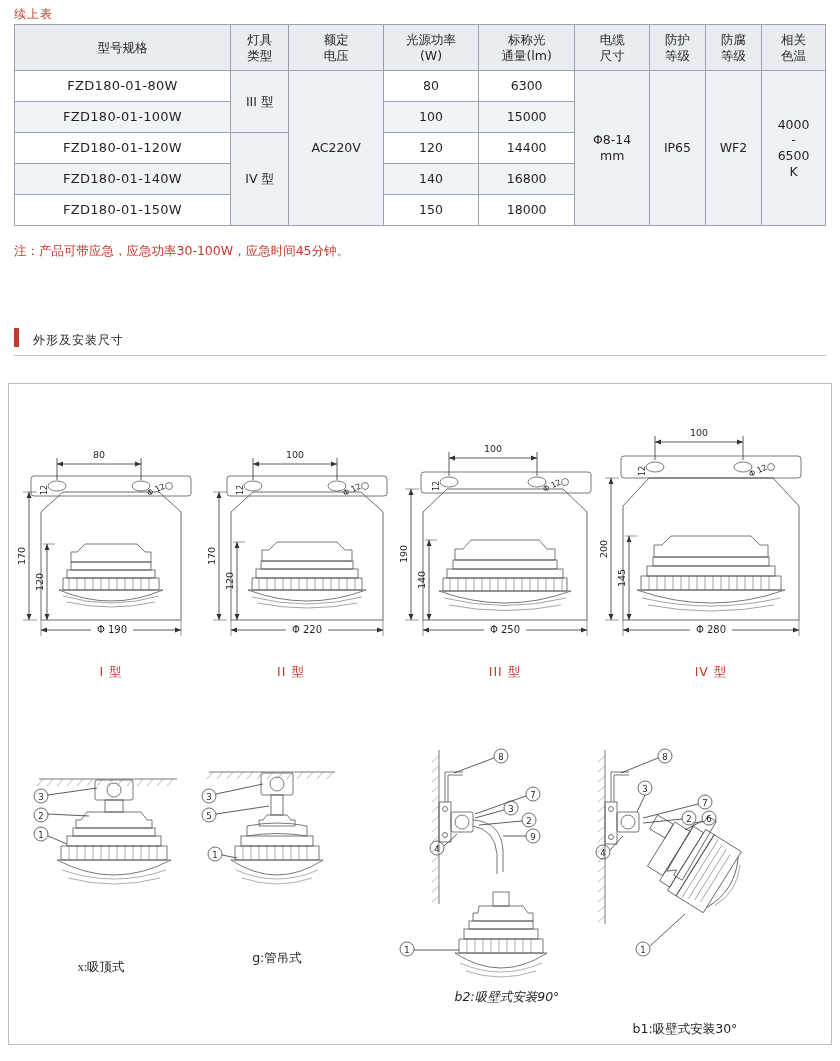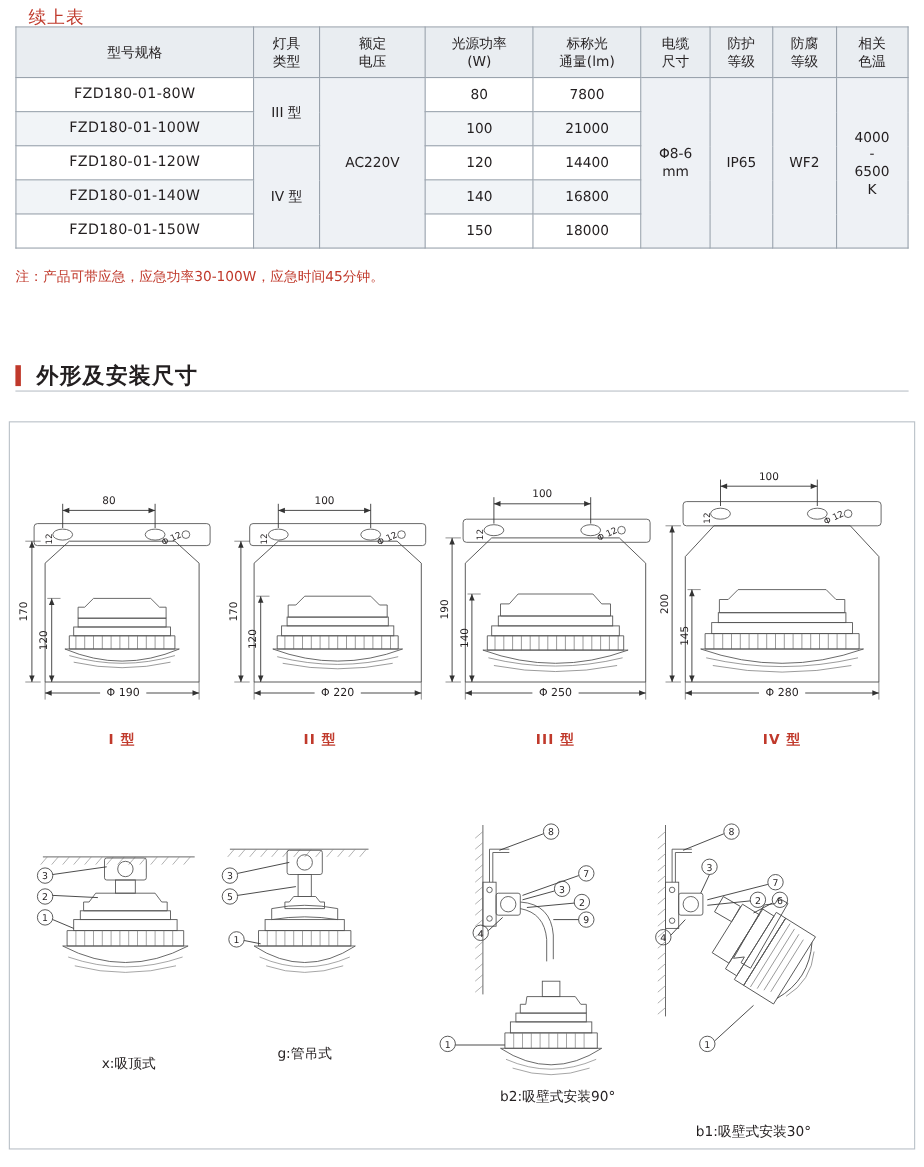--- a/index.html
+++ b/index.html
@@ -12,24 +12,23 @@
     font-family: "DejaVu Sans", "Liberation Sans", sans-serif;
     color: #231f20;
     position: relative;
     overflow: hidden;
   }
 
   
   .cont-label {
     position: absolute;
     left: 14px; top: 6px;
-    font-size: 16px;
+    font-size: 12px;
     color: #c0392b;
     letter-spacing: 1px;
-    margin-left: 12px;
   }
 
   
   .spec-wrap {
     position: absolute;
     left: 14px; top: 24px;
     width: 812px;
   }
   table.spec {
     border-collapse: collapse;
@@ -70,22 +69,22 @@
   }
   .section-title .bar {
     display: inline-block;
     width: 5px; height: 19px;
     background: #c0392b;
     vertical-align: -3px;
     margin-right: 9px;
   }
   .section-title .txt {
     display: inline-block;
-    font-size: 20px;
-    font-weight: bold;
+    font-size: 12px;
+    font-weight: normal;
     letter-spacing: 1px;
     color: #231f20;
   }
   .section-title .rule {
     position: absolute;
     left: 0; top: 27px;
     width: 812px; height: 1px;
     background: #b9c0c7;
   }
 
@@ -97,21 +96,21 @@
     border: 1px solid #b9c0c7;
     background: #fff;
   }
   .svgroot { position: absolute; left: 0; top: 0; }
 
   .cap {
     position: absolute;
     font-size: 12.5px;
     text-align: center;
   }
-  .cap.red { color: #c0392b; font-weight: bold; letter-spacing: 1px; }
+  .cap.red { color: #c0392b; font-weight: normal; letter-spacing: 1px; }
 </style>
 </head>
 <body>
 
 <div class="cont-label">续上表</div>
 
 <div class="spec-wrap">
   <table class="spec">
     <thead>
       <tr>
@@ -151,38 +150,38 @@
           <div>色温</div>
         </th>
       </tr>
     </thead>
     <tbody>
       <tr>
         <td class="model">FZD180-01-80W</td>
         <td class="shade" rowspan="2">III 型</td>
         <td class="shade" rowspan="5">AC220V</td>
         <td>80</td>
-        <td>7800</td>
+        <td>6300</td>
         <td class="shade" rowspan="5">
-          <div>Φ8-6</div>
+          <div>Φ8-14</div>
           <div>mm</div>
         </td>
         <td class="shade" rowspan="5">IP65</td>
         <td class="shade" rowspan="5">WF2</td>
         <td class="shade" rowspan="5">
           <div>4000</div>
           <div>-</div>
           <div>6500</div>
           <div>K</div>
         </td>
       </tr>
       <tr>
         <td class="model">FZD180-01-100W</td>
         <td>100</td>
-        <td>21000</td>
+        <td>15000</td>
       </tr>
       <tr>
         <td class="model">FZD180-01-120W</td>
         <td class="shade" rowspan="3">IV 型</td>
         <td>120</td>
         <td>14400</td>
       </tr>
       <tr>
         <td class="model">FZD180-01-140W</td>
         <td>140</td>
@@ -709,17 +708,17 @@
       </g>
 
     </g>
   </svg>
 
   <div class="cap red" style="left:62px; top:280px; width:80px;">I 型</div>
   <div class="cap red" style="left:242px; top:280px; width:80px;">II 型</div>
   <div class="cap red" style="left:456px; top:280px; width:80px;">III 型</div>
   <div class="cap red" style="left:662px; top:280px; width:80px;">IV 型</div>
 
-  <div class="cap" style="left:48px; top:575px; width:120px;">x:吸顶式</div>
+  <div class="cap" style="left:32px; top:575px; width:120px;font-family:Liberation Serif, serif;">x:吸顶式</div>
   <div class="cap" style="left:208px; top:566px; width:120px;">g:管吊式</div>
-  <div class="cap" style="left:418px; top:605px; width:160px;">b2:吸壁式安装90°</div>
+  <div class="cap" style="left:418px; top:605px; width:160px;font-style:italic;">b2:吸壁式安装90°</div>
   <div class="cap" style="left:596px; top:605px; width:160px;margin-top:32px;">b1:吸壁式安装30°</div>
 </div>
 
 </body></html>

